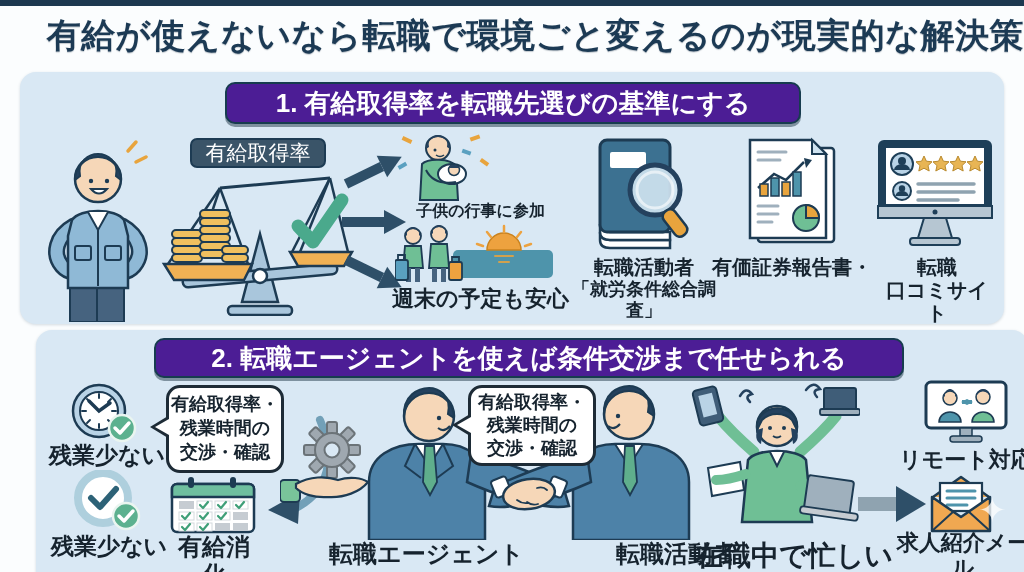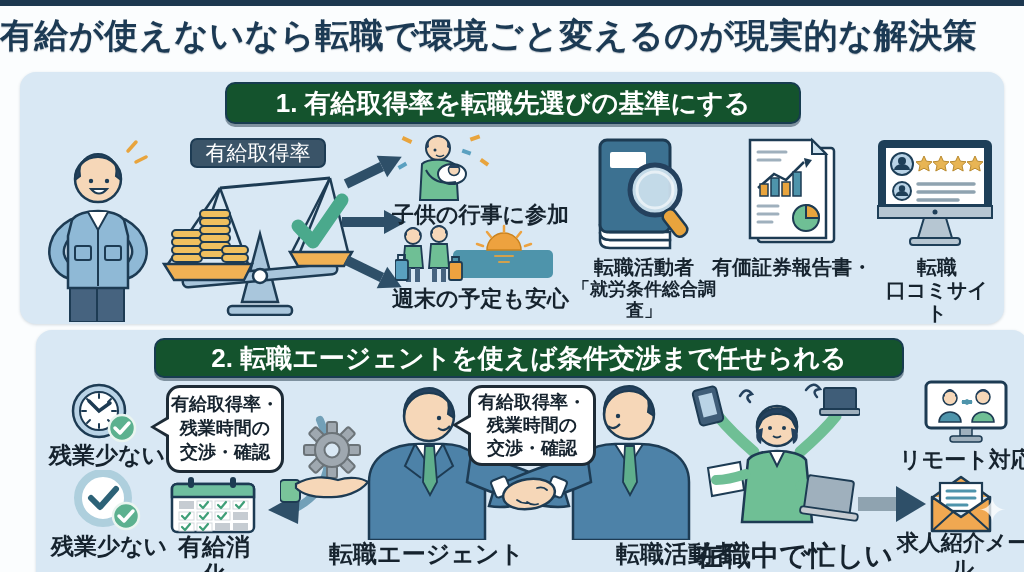--- a/index.html
+++ b/index.html
@@ -2,28 +2,28 @@
 <html lang="ja"><head>
 <meta charset="utf-8">
 <style>
   html,body{margin:0;padding:0;background:#fbfdfe;}
   body{width:1024px;height:572px;position:relative;overflow:hidden;
        font-family:"Liberation Sans","DejaVu Sans",sans-serif;}
   .abs{position:absolute;}
   
   .top-strip{left:0;top:0;width:1024px;height:6px;background:#1d3850;}
   
-  .main-title{left:0;top:13px;width:1024px;text-align:left;
+  .main-title{left:0;top:13px;width:1024px;text-align:right;
     font-size:34px;font-weight:bold;color:#1c3a54;letter-spacing:.5px;
     text-shadow:0 1px 1px rgba(20,40,60,.25);}
   
   .panel{background:#d9e8f4;border-radius:16px;box-shadow:0 1px 3px rgba(30,60,90,.18);}
   #panel1{left:20px;top:72px;width:984px;height:252px;}
   #panel2{left:36px;top:330px;width:984px;height:268px;padding-left:8px;}
-  .sec-header{background:#14532d;border:2px solid #173c4f;border-radius:10px;
+  .sec-header{background:#4c1d95;border:2px solid #173c4f;border-radius:10px;
     color:#ffffff;font-weight:bold;text-align:center;
     box-shadow:0 3px 0 rgba(15,40,55,.45);}
   #hdr1{left:205px;top:10px;width:572px;height:38px;line-height:38px;font-size:26px;}
   #hdr2{left:118px;top:8px;width:746px;height:36px;line-height:36px;font-size:26px;}
   
   .lbl{color:#16232e;font-weight:bold;text-align:center;line-height:1.15;}
   .badge{background:#3a5468;border:2px solid #1d3b53;border-radius:7px;color:#fff;
     font-weight:normal;text-align:center;}
   
   .bubble{background:#ffffff;border:3px solid #1d2b36;border-radius:14px;
@@ -133,21 +133,21 @@
     <circle cx="46" cy="18" r="12" fill="#f6d7b8" stroke="#1d3b53" stroke-width="2"></circle>
     <path d="M34,19 a12,12 0 0 1 24,0 l-3,-2 c2,-9 -6,-12 -9,-12 c-3,0 -11,3 -9,12 z" fill="#24415e"></path>
     <circle cx="43" cy="20" r="1.5" fill="#1d3b53"></circle>
       <path d="M44,25 q4,3 8,0" fill="none" stroke="#1d3b53" stroke-width="1.5"></path>
     <path d="M30,34 C36,28 58,28 64,36 L66,70 L28,70 Z" fill="#6fbf95" stroke="#1d3b53" stroke-width="2"></path>
     <ellipse cx="60" cy="44" rx="14" ry="10" fill="#ffffff" stroke="#1d3b53" stroke-width="2"></ellipse>
     <circle cx="62" cy="40" r="5.5" fill="#f6d7b8" stroke="#1d3b53" stroke-width="1.5"></circle>
     <path d="M57,38 a5.5,5.5 0 0 1 10,0 z" fill="#24415e"></path>
     <path d="M34,40 C40,52 52,54 64,52" fill="none" stroke="#1d3b53" stroke-width="2"></path>
   </svg>
-  <div class="abs lbl" style="left:358px;top:130px;width:205px;font-size:22px">子供の行事に参加</div>
+  <div class="abs lbl" style="left:358px;top:130px;width:205px;font-size:16px">子供の行事に参加</div>
 
   <svg class="abs" style="left:375px;top:152px" width="160" height="62" viewBox="0 0 160 62">
     <rect x="58" y="26" width="100" height="28" rx="5" fill="#4e94ab"></rect>
     <path d="M92,26 a17,17 0 0 1 34,0 z" fill="#eda23f" stroke="#c9831f" stroke-width="1.5"></path>
     <g stroke="#eda23f" stroke-width="2.5" stroke-linecap="round">
       <line x1="109" y1="2" x2="109" y2="8"></line>
         <line x1="92" y1="8" x2="96" y2="13"></line>
       <line x1="126" y1="8" x2="122" y2="13"></line>
         <line x1="82" y1="20" x2="88" y2="22"></line>
       <line x1="136" y1="20" x2="130" y2="22"></line>

